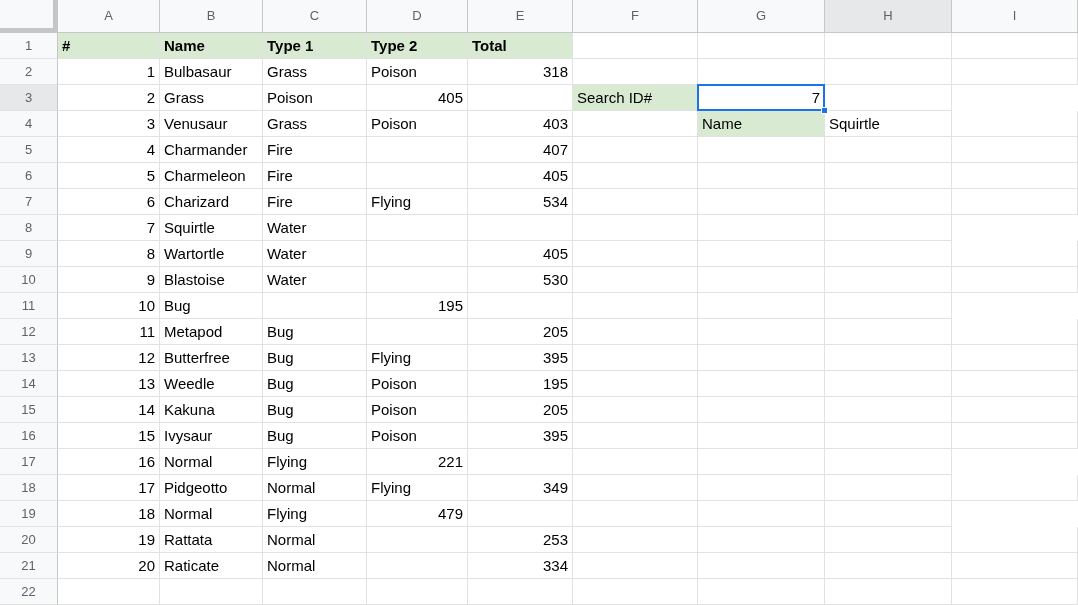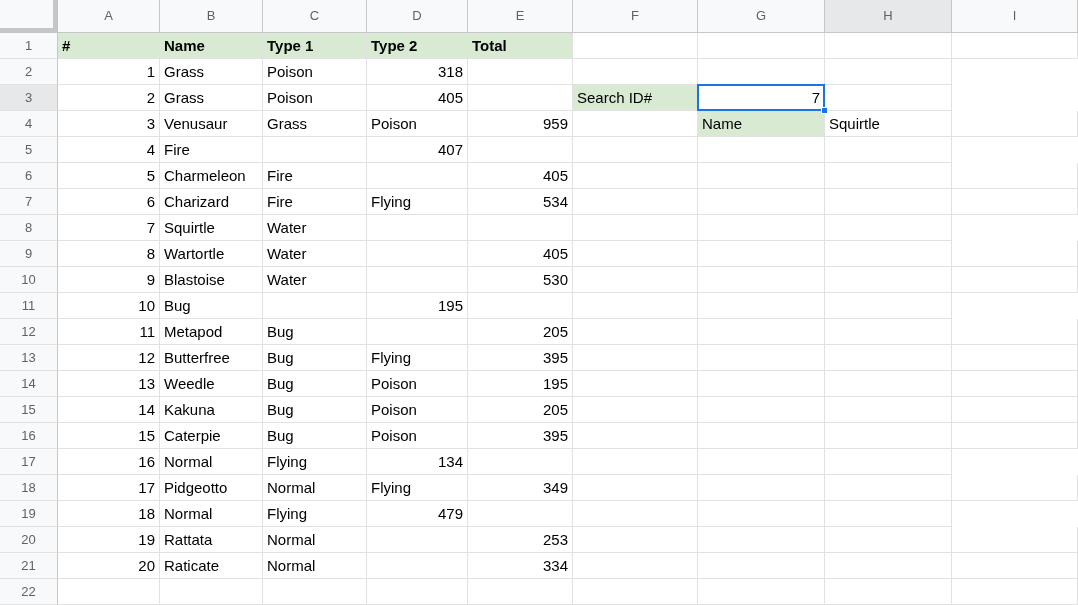--- a/index.html
+++ b/index.html
@@ -109,20 +109,23 @@
       <div class="cell"></div>
       <div class="cell"></div>
       <div class="cell"></div>
     </div>
     <div class="row body-row">
       <div class="row-h">2</div>
       <div class="cell num">
         <div>1</div>
       </div>
       <div class="cell">
+        <div>Bulbasaur</div>
+      </div>
+      <div class="cell">
         <div>Grass</div>
       </div>
       <div class="cell">
         <div>Poison</div>
       </div>
       <div class="cell num">
         <div>318</div>
       </div>
       <div class="cell"></div>
       <div class="cell"></div>
@@ -163,37 +166,40 @@
       <div class="cell">
         <div>Venusaur</div>
       </div>
       <div class="cell">
         <div>Grass</div>
       </div>
       <div class="cell">
         <div>Poison</div>
       </div>
       <div class="cell num">
-        <div>959</div>
+        <div>403</div>
       </div>
       <div class="cell"></div>
       <div class="cell green">
         <div>Name</div>
       </div>
       <div class="cell">
         <div>Squirtle</div>
       </div>
       <div class="cell"></div>
     </div>
     <div class="row body-row">
       <div class="row-h">5</div>
       <div class="cell num">
         <div>4</div>
       </div>
       <div class="cell">
+        <div>Charmander</div>
+      </div>
+      <div class="cell">
         <div>Fire</div>
       </div>
       <div class="cell">
         <div></div>
       </div>
       <div class="cell num">
         <div>407</div>
       </div>
       <div class="cell"></div>
       <div class="cell"></div>
@@ -413,21 +419,21 @@
       <div class="cell"></div>
       <div class="cell"></div>
       <div class="cell"></div>
     </div>
     <div class="row body-row">
       <div class="row-h">16</div>
       <div class="cell num">
         <div>15</div>
       </div>
       <div class="cell">
-        <div>Caterpie</div>
+        <div>Ivysaur</div>
       </div>
       <div class="cell">
         <div>Bug</div>
       </div>
       <div class="cell">
         <div>Poison</div>
       </div>
       <div class="cell num">
         <div>395</div>
       </div>
@@ -441,21 +447,21 @@
       <div class="cell num">
         <div>16</div>
       </div>
       <div class="cell">
         <div>Normal</div>
       </div>
       <div class="cell">
         <div>Flying</div>
       </div>
       <div class="cell num">
-        <div>134</div>
+        <div>221</div>
       </div>
       <div class="cell"></div>
       <div class="cell"></div>
       <div class="cell"></div>
       <div class="cell"></div>
     </div>
     <div class="row body-row">
       <div class="row-h">18</div>
       <div class="cell num">
         <div>17</div>

